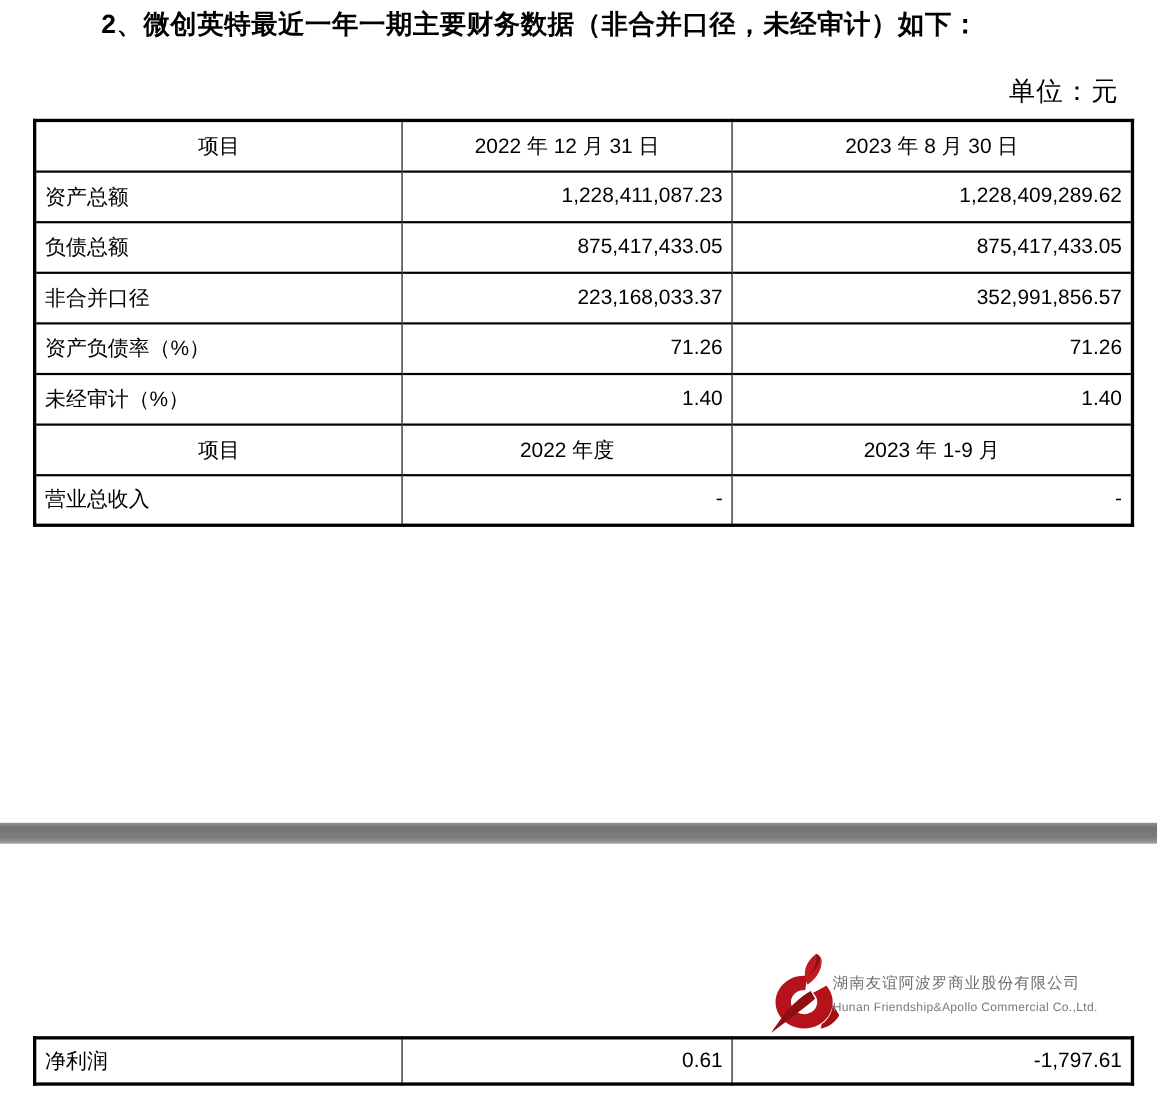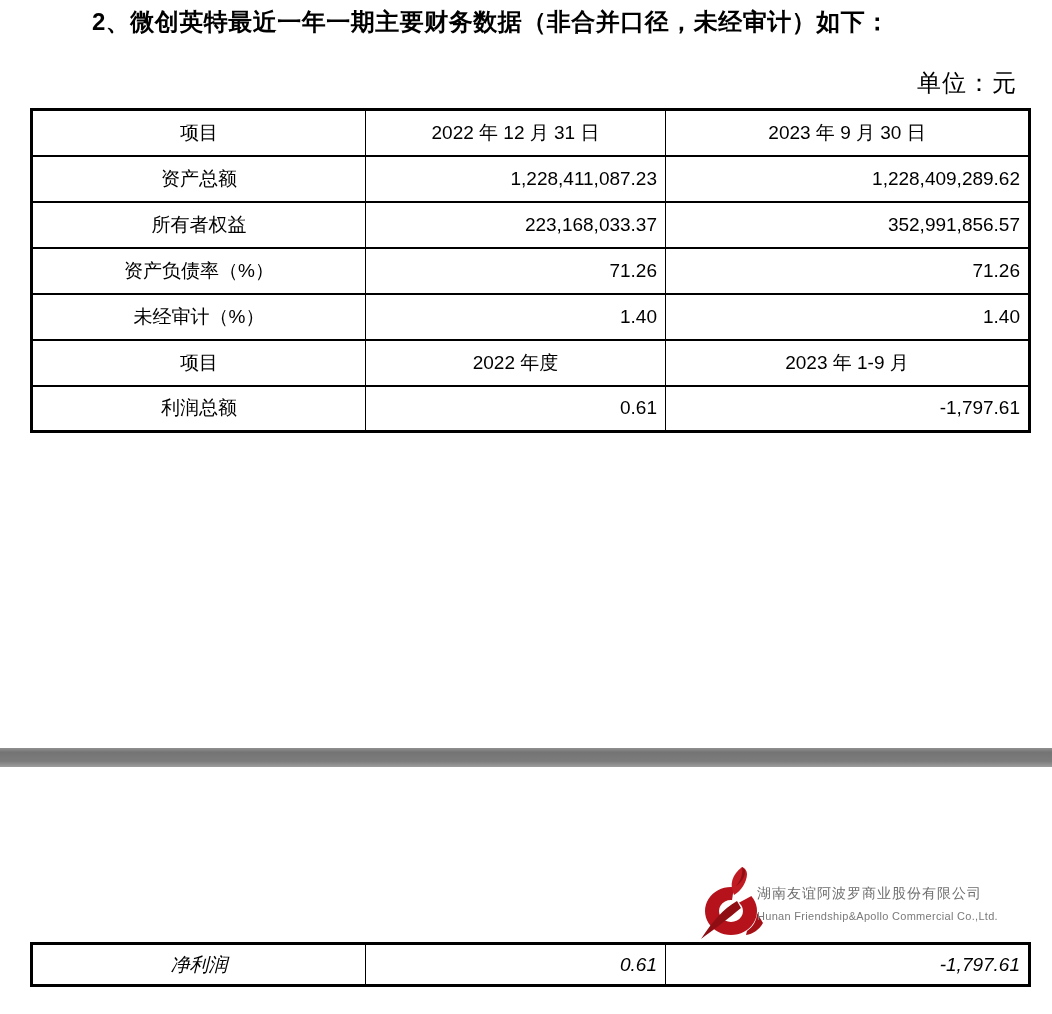--- a/index.html
+++ b/index.html
@@ -31,38 +31,38 @@
   }
 
   table.fin {
     position: absolute;
     left: 30px; top: 108px;
     width: 998px;
     border-collapse: collapse;
     table-layout: fixed;
     font-size: 19px;
   }
-  table.fin.footer { top: 942px; font-style: italic; }
+  table.fin.footer { top: 942px; }
 
   table.fin, table.fin td, table.fin th {
     border: 2px solid #000;
   }
   table.fin { border-width: 3px; }
   table.fin td, table.fin th {
     border-left-width: 1.5px;
     border-right-width: 1.5px;
     height: 46px;
     padding: 0 8px;
     font-weight: 400;
     overflow: hidden;
     white-space: nowrap;
   }
   table.fin.footer td { height: 42px; }
 
-  .c-label  { text-align: center; }
+  .c-label  { text-align: left; }
   .c-center { text-align: center; }
   .c-num    { text-align: right; font-family: "Liberation Sans", sans-serif; }
 
   .page-break {
     position: absolute;
     left: 0; top: 748px;
     width: 1052px; height: 19px;
     background: linear-gradient(180deg, #919191 0%, #747474 22%, #7c7c7c 70%, #9e9e9e 100%);
   }
 
@@ -103,51 +103,56 @@
 <table class="fin">
   <colgroup>
     <col style="width:334px">
       <col style="width:300px">
       <col style="width:364px">
   </colgroup>
   <tbody>
     <tr>
       <td class="c-center">项目</td>
       <td class="c-center">2022 年 12 月 31 日</td>
-      <td class="c-center">2023 年 9 月 30 日</td>
+      <td class="c-center">2023 年 8 月 30 日</td>
     </tr>
     <tr>
       <td class="c-label">资产总额</td>
       <td class="c-num">1,228,411,087.23</td>
       <td class="c-num">1,228,409,289.62</td>
     </tr>
     <tr>
-      <td class="c-label">所有者权益</td>
+      <td class="c-label">负债总额</td>
+      <td class="c-num">875,417,433.05</td>
+      <td class="c-num">875,417,433.05</td>
+    </tr>
+    <tr>
+      <td class="c-label">非合并口径</td>
       <td class="c-num">223,168,033.37</td>
       <td class="c-num">352,991,856.57</td>
     </tr>
     <tr>
       <td class="c-label">资产负债率（%）</td>
       <td class="c-num">71.26</td>
       <td class="c-num">71.26</td>
     </tr>
     <tr>
       <td class="c-label">未经审计（%）</td>
       <td class="c-num">1.40</td>
       <td class="c-num">1.40</td>
     </tr>
     <tr>
       <td class="c-center">项目</td>
       <td class="c-center">2022 年度</td>
       <td class="c-center">2023 年 1-9 月</td>
     </tr>
     <tr>
-      <td class="c-label">利润总额</td>
-      <td class="c-num">0.61</td>
-      <td class="c-num">-1,797.61</td>
+      <td class="c-label">营业总收入</td>
+      <td class="c-num">-</td>
+      <td class="c-num">-</td>
     </tr>
   </tbody>
 </table>
 
 <div class="page-break"></div>
 
 <div class="logo-block">
   <svg class="logo-mark" viewBox="0 0 62 74" xmlns="http://www.w3.org/2000/svg" aria-hidden="true">
 
     <path fill-rule="evenodd" fill="#b5121b" d="M30,20 a26,24 0 1,0 0.01,0 Z M30,33 a12,11 0 1,1 -0.01,0 Z"></path>

